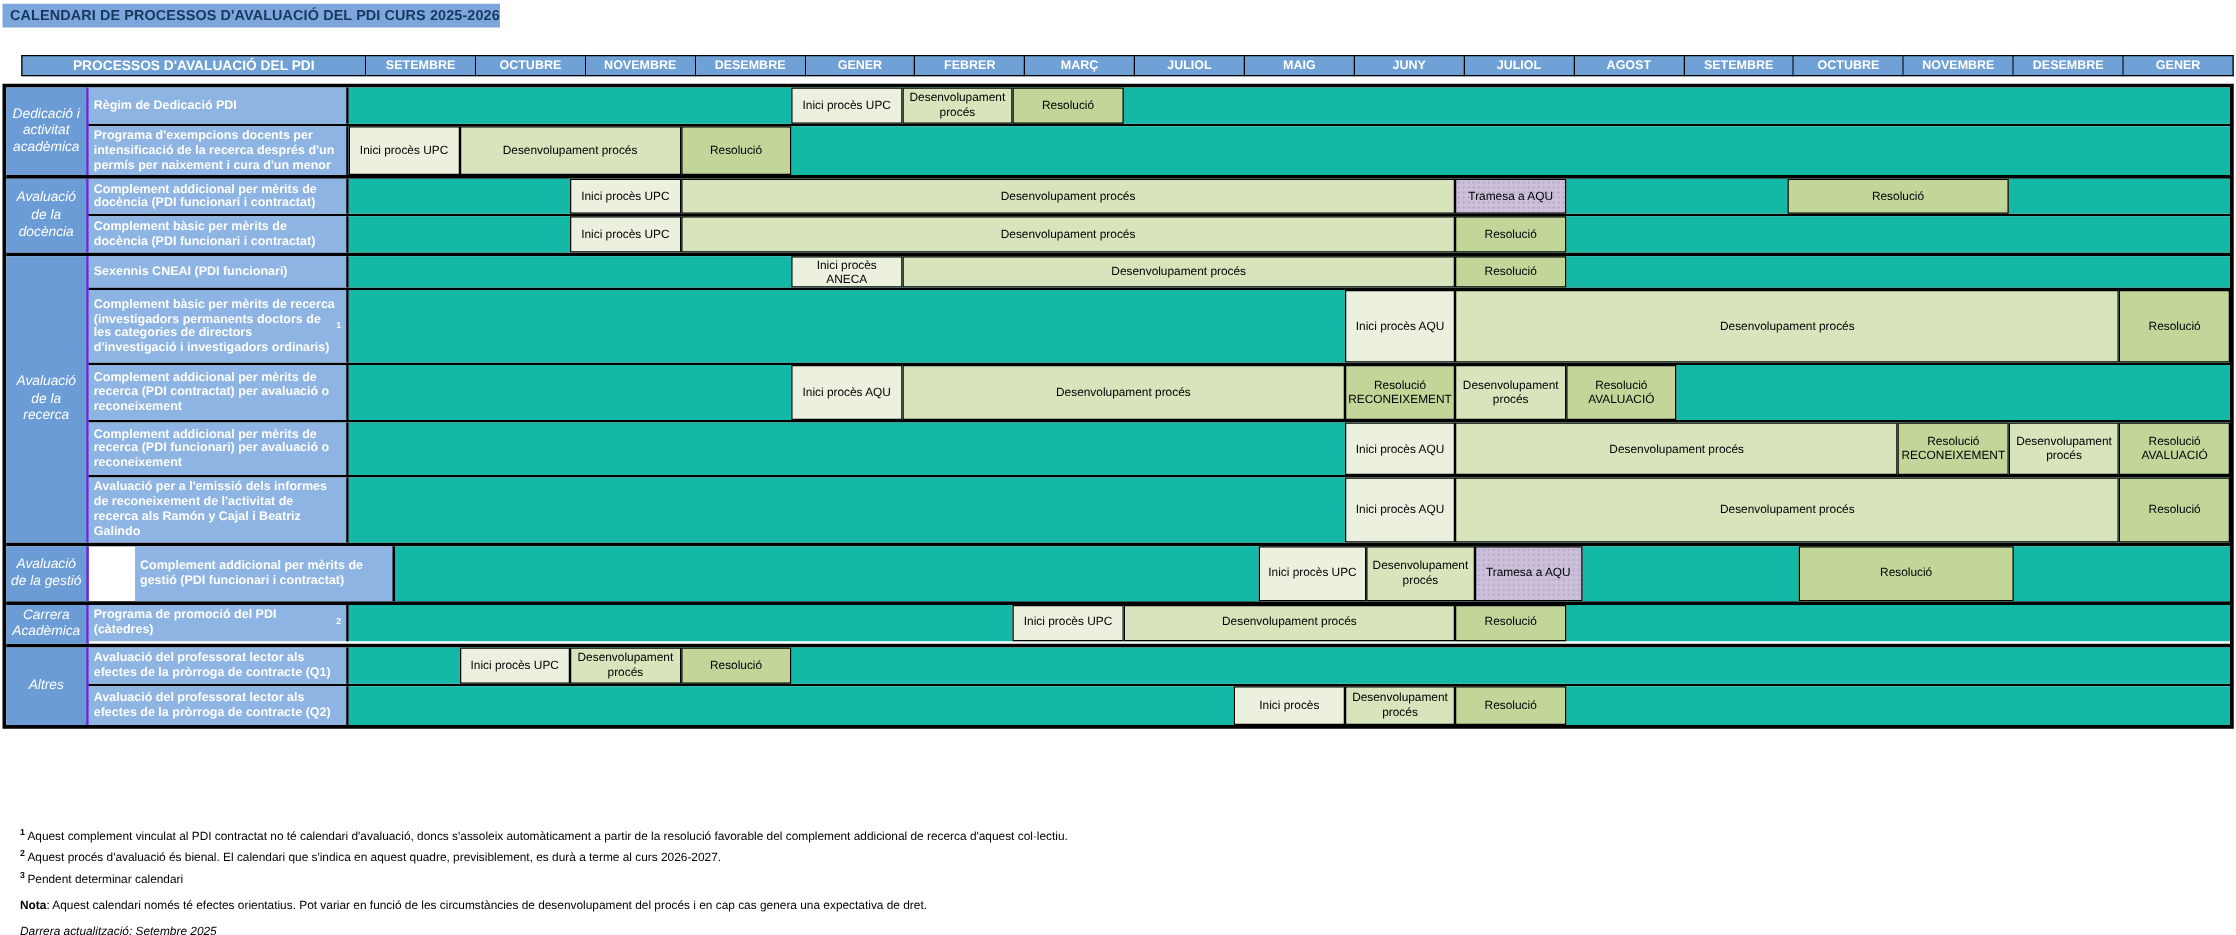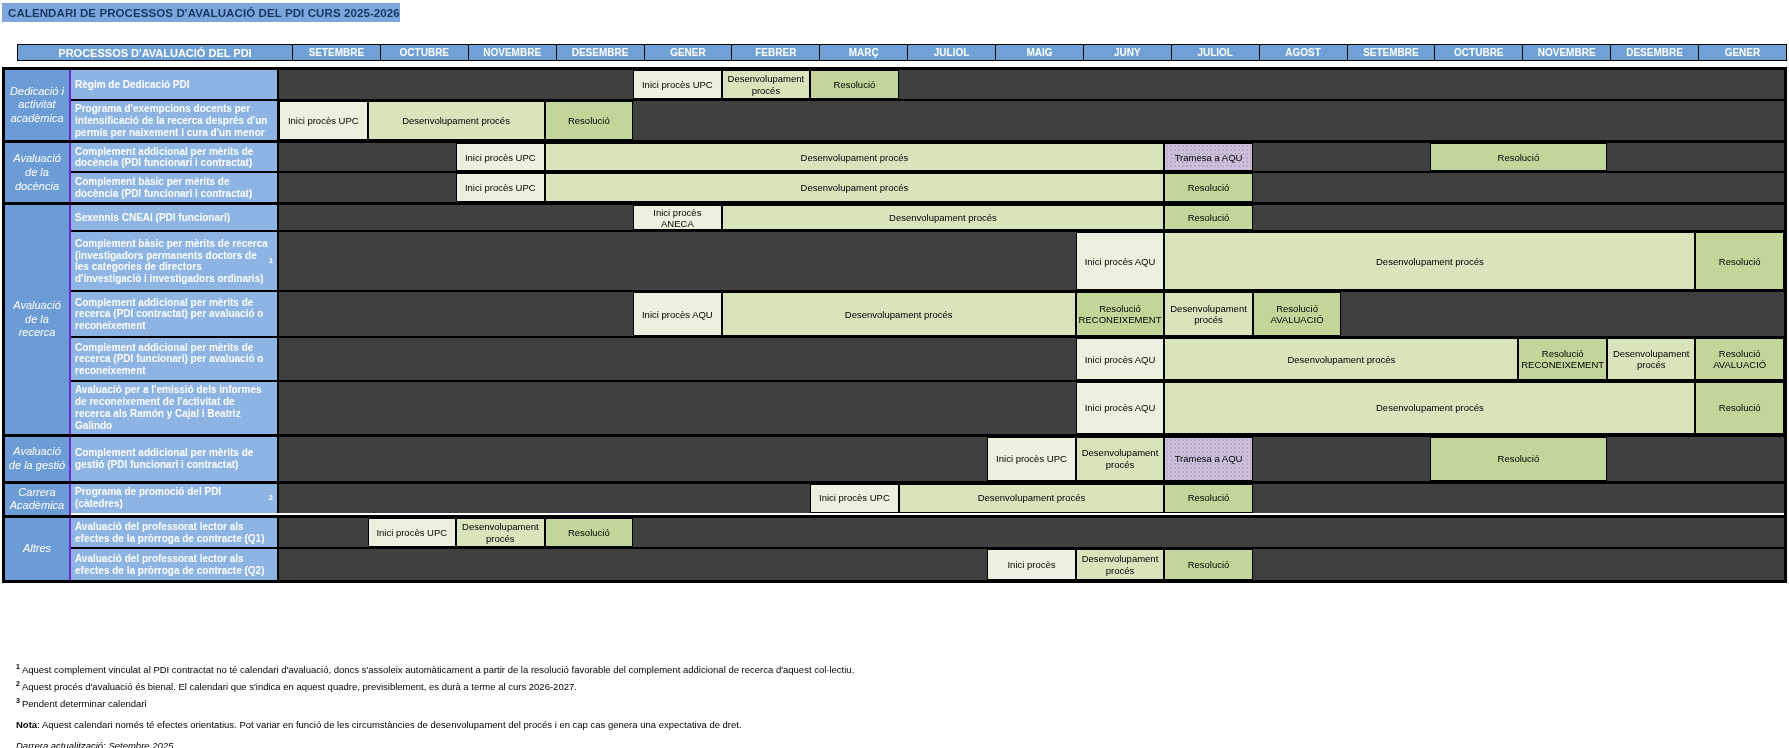--- a/index.html
+++ b/index.html
@@ -61,21 +61,21 @@
   .rows { flex: 1; display: flex; flex-direction: column; }
   .prow { display: flex; border-bottom: 2px solid #000; }
   .prow:last-child { border-bottom: none; }
   .pname {
     width: 208px; background: #8db4e2; color: #fff;
     font-weight: bold; font-size: 10px; line-height: 1.18;
     padding: 2px 4px; display: flex; align-items: center;
     border-right: 2px solid #000;
   }
   .pname sup { font-size: 7px; margin-left: 1px; }
-  .timeline { flex: 1; position: relative; background: #404040; }
+  .timeline { flex: 1; position: relative; background: #14b8a6; }
   .block {
     position: absolute; top: 0; bottom: 0;
     display: flex; align-items: center; justify-content: center;
     text-align: center; font-size: 9.5px; line-height: 1.2;
     border: 1.5px solid #000; padding: 1px 2px;
   }
   .block.inici   { background: #ebf1de; }
   .block.desenv  { background: #d7e4bc; }
   .block.resol   { background: #c2d69a; }
   .block.tramesa {
@@ -229,21 +229,21 @@
               <div class="block inici" style="left: 52.9412%; width: 5.88235%;">Inici procès AQU</div>
               <div class="block desenv" style="left: 58.8235%; width: 35.2941%;">Desenvolupament procés</div>
               <div class="block resol" style="left: 94.1176%; width: 5.88235%;">Resolució</div>
             </div>
           </div>
         </div>
       </div>
       <div class="group">
         <div class="cat-cell">Avaluació de la gestió</div>
         <div class="rows">
-          <div class="prow" style="min-height: 44px;">
+          <div class="prow" style="min-height: 44px; margin-left: 37px;">
             <div class="pname">
               <span>Complement addicional per mèrits de gestió (PDI funcionari i contractat)</span>
             </div>
             <div class="timeline">
               <div class="block inici" style="left: 47.0588%; width: 5.88235%;">Inici procès UPC</div>
               <div class="block desenv" style="left: 52.9412%; width: 5.88235%;">Desenvolupament procés</div>
               <div class="block tramesa" style="left: 58.8235%; width: 5.88235%;">Tramesa a AQU</div>
               <div class="block resol" style="left: 76.4706%; width: 11.7647%;">Resolució</div>
             </div>
           </div>

